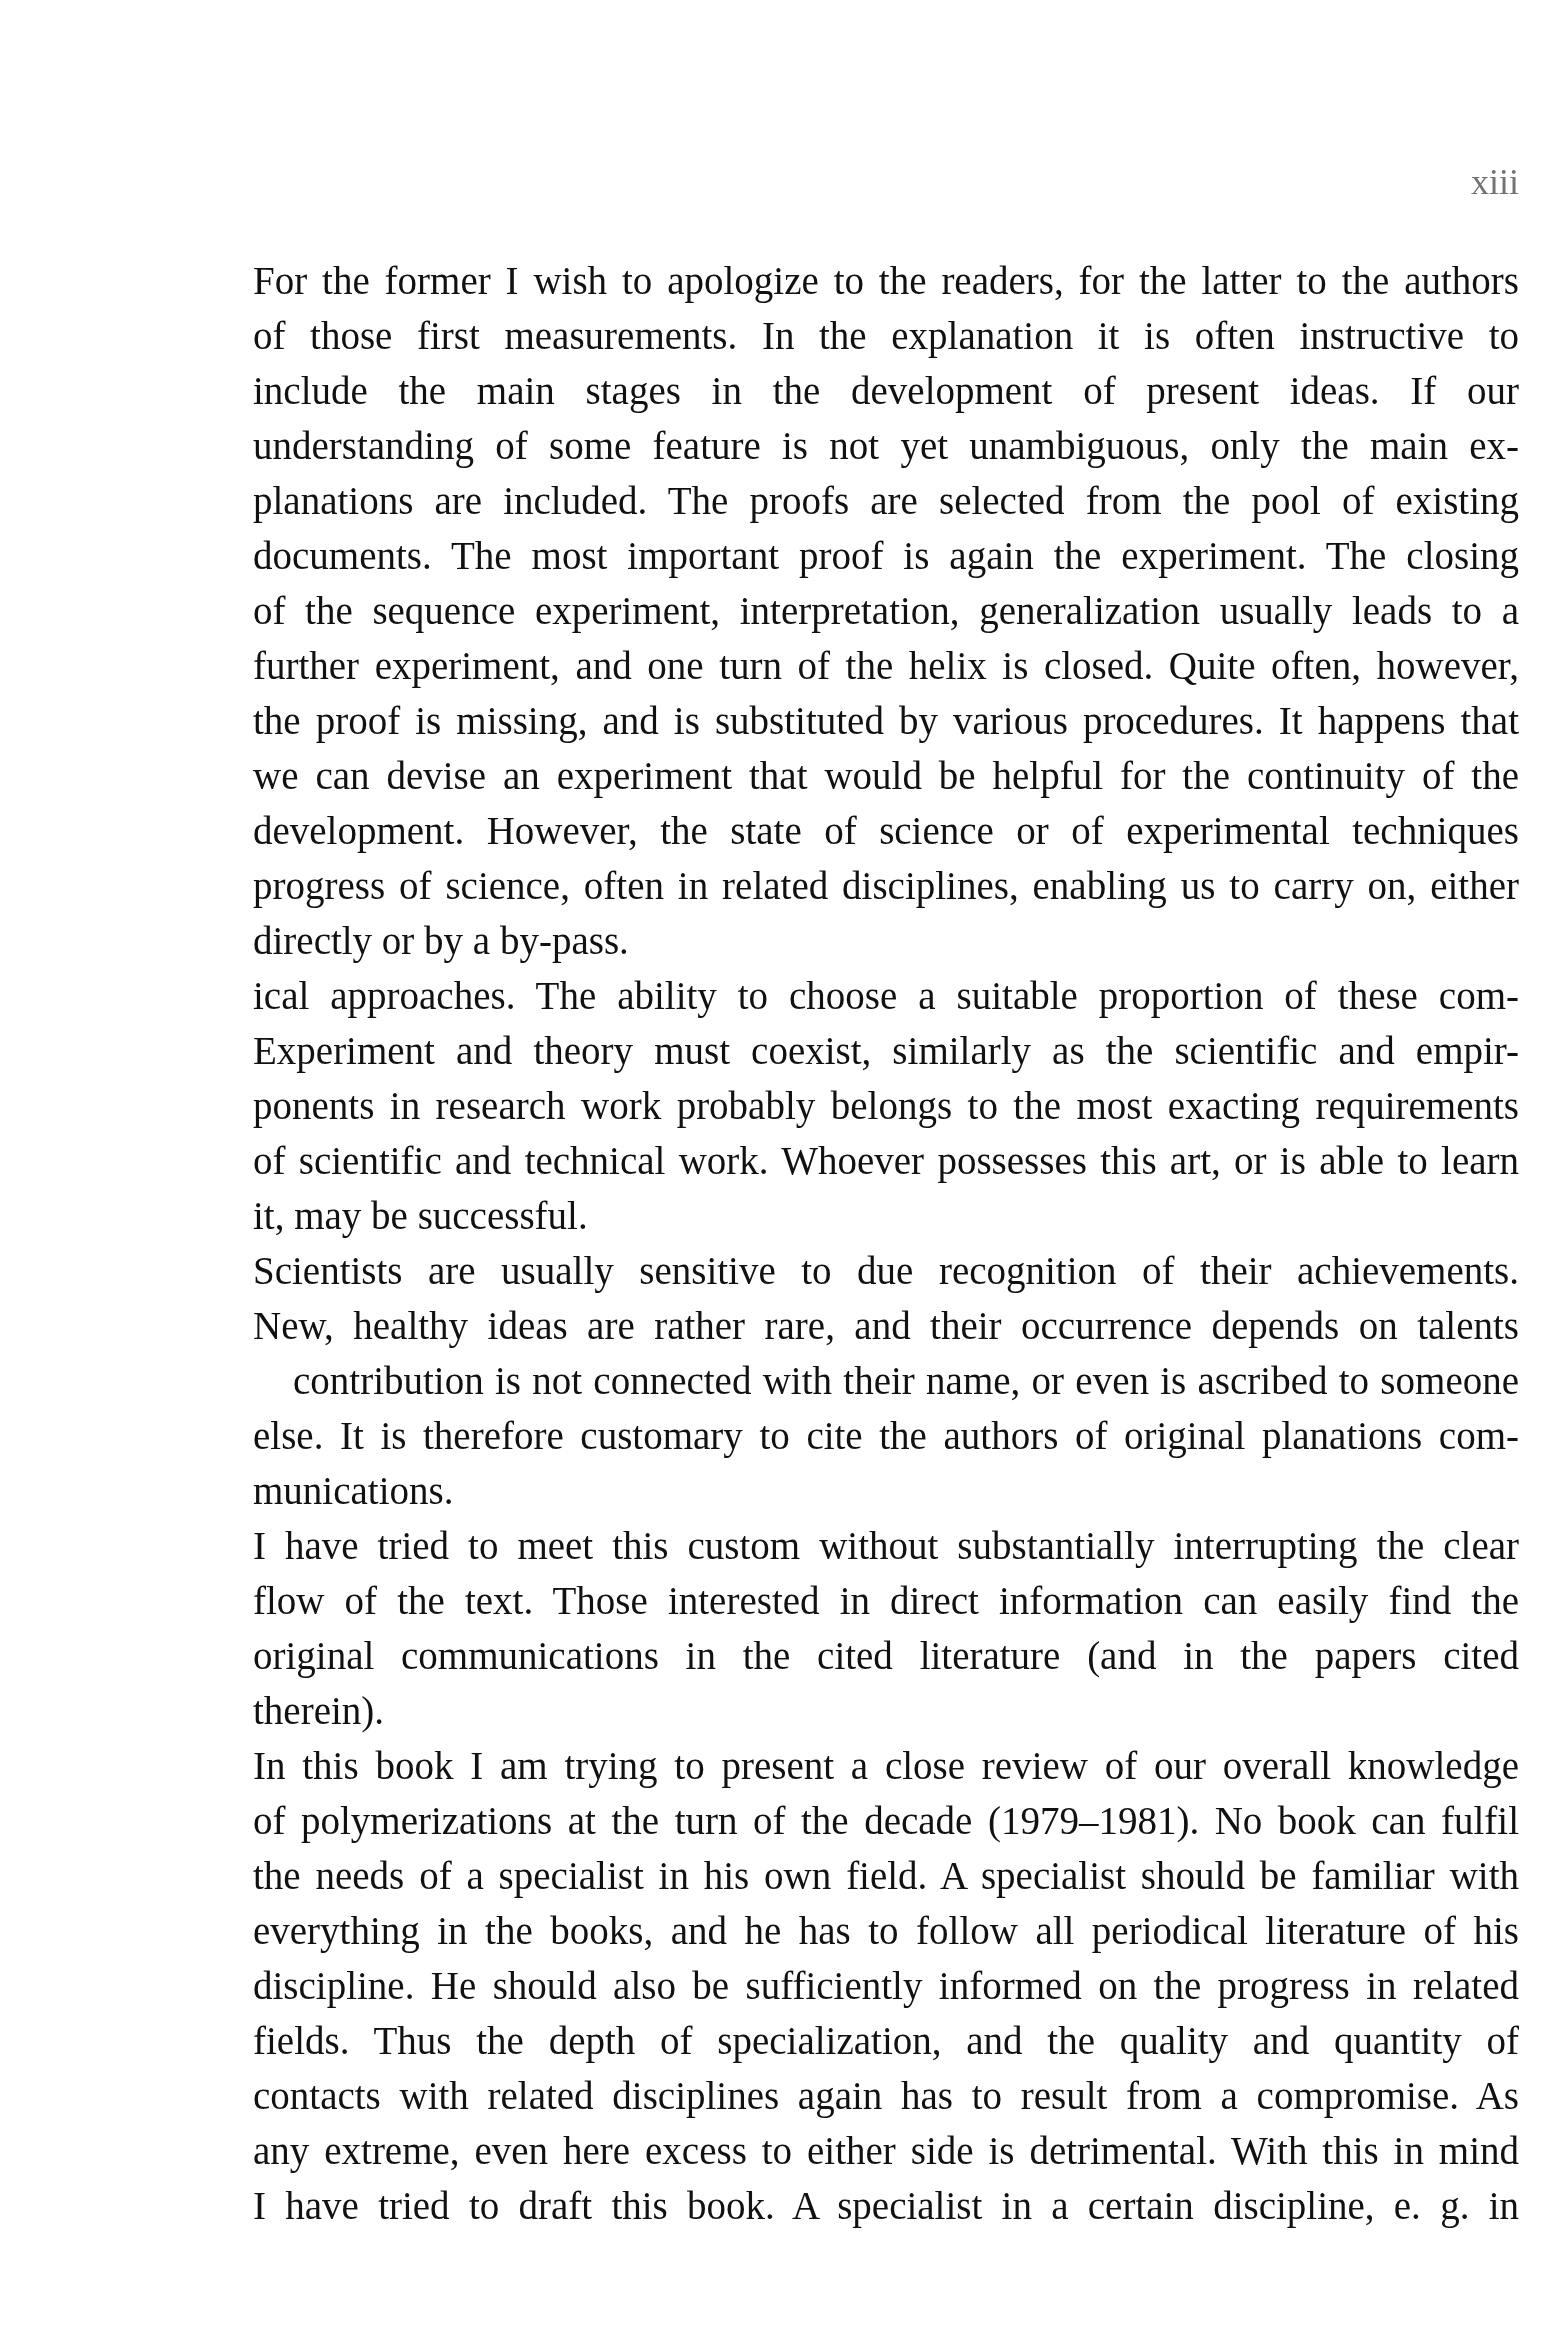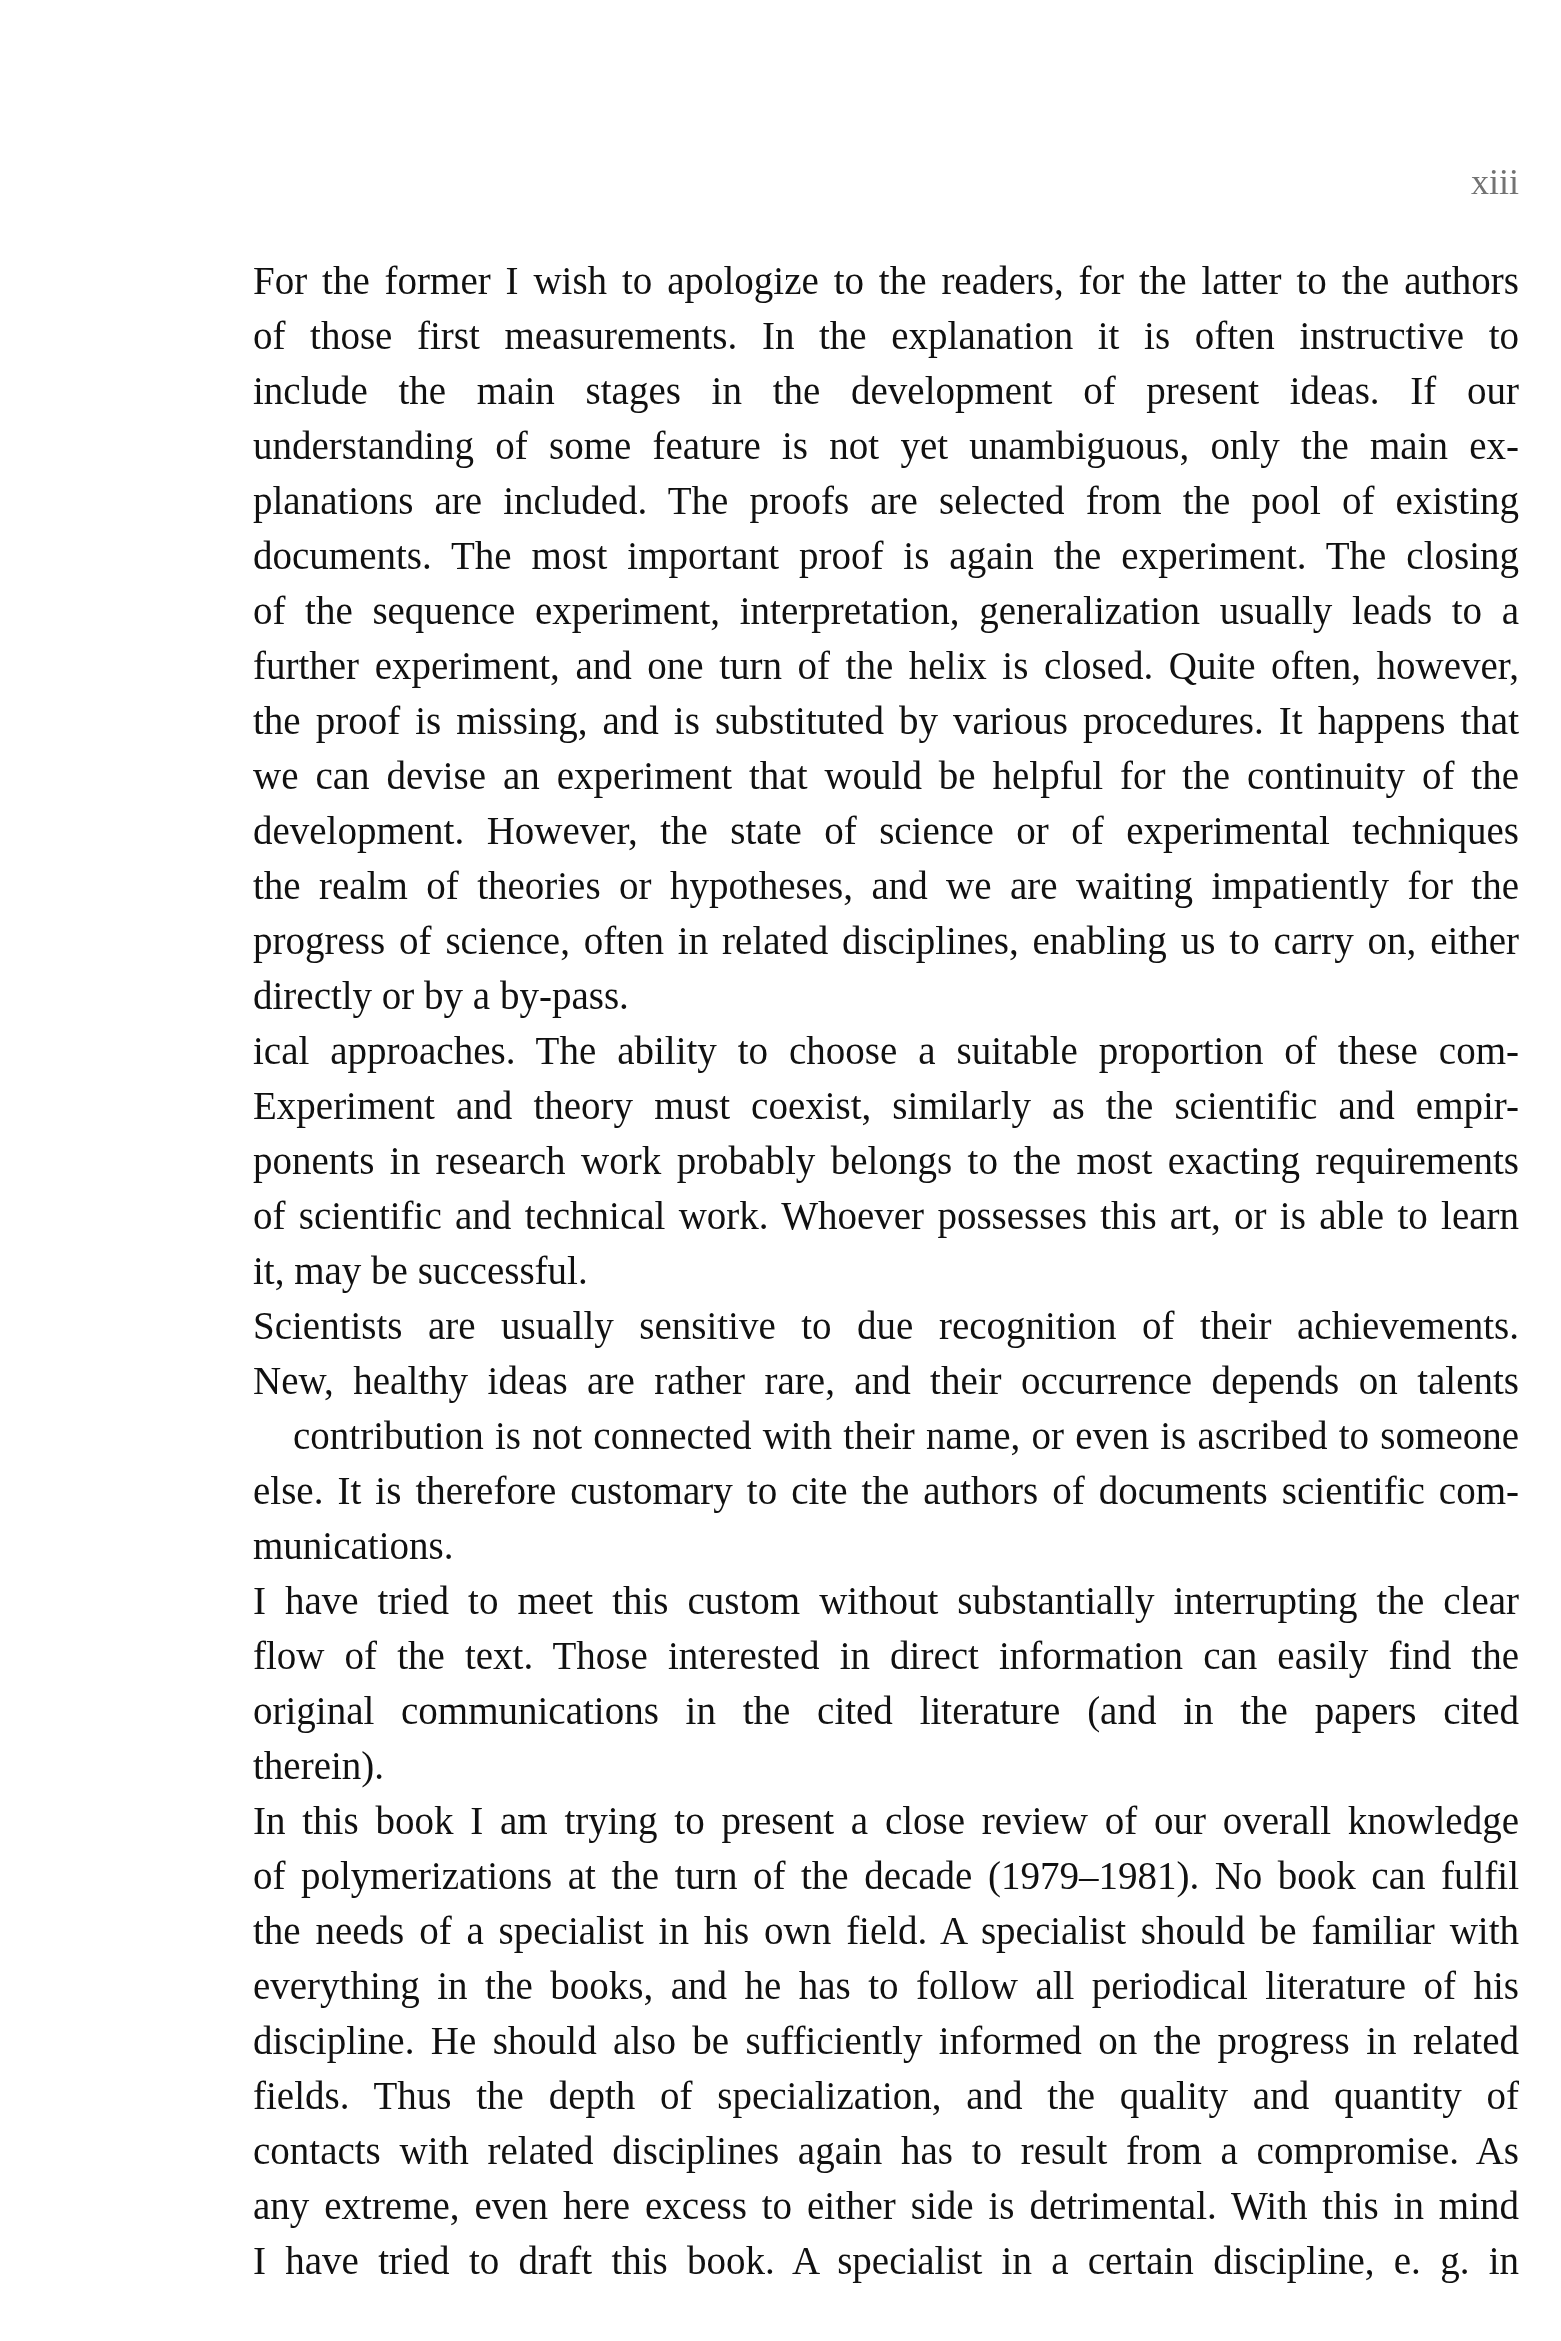--- a/index.html
+++ b/index.html
@@ -32,36 +32,35 @@
       <span class="line" style="white-space: normal; overflow: hidden;">of those first measurements. In the explanation it is often instructive to</span>
       <span class="line" style="white-space: normal; overflow: hidden;">include the main stages in the development of present ideas. If our</span>
       <span class="line" style="white-space: normal; overflow: hidden;">understanding of some feature is not yet unambiguous, only the main ex-</span>
       <span class="line" style="white-space: normal; overflow: hidden;">planations are included. The proofs are selected from the pool of existing</span>
       <span class="line" style="white-space: normal; overflow: hidden;">documents. The most important proof is again the experiment. The closing</span>
       <span class="line" style="white-space: normal; overflow: hidden;">of the sequence experiment, interpretation, generalization usually leads to a</span>
       <span class="line" style="white-space: normal; overflow: hidden;">further experiment, and one turn of the helix is closed. Quite often, however,</span>
       <span class="line" style="white-space: normal; overflow: hidden;">the proof is missing, and is substituted by various procedures. It happens that</span>
       <span class="line" style="white-space: normal; overflow: hidden;">we can devise an experiment that would be helpful for the continuity of the</span>
       <span class="line" style="white-space: normal; overflow: hidden;">development. However, the state of science or of experimental techniques</span>
-      <span class="line" style="white-space: normal; overflow: hidden;">the realm of theories or hypotheses, and we are waiting impatiently for the</span>
       <span class="line" style="white-space: normal; overflow: hidden;">progress of science, often in related disciplines, enabling us to carry on, either</span>
       <span class="line last" style="white-space: normal; overflow: hidden;">directly or by a by-pass.</span>
     </div>
     <div class="paragraph">
       <span class="line" style="white-space: normal; overflow: hidden;">ical approaches. The ability to choose a suitable proportion of these com-</span>
       <span class="line" style="white-space: normal; overflow: hidden;">Experiment and theory must coexist, similarly as the scientific and empir-</span>
       <span class="line" style="white-space: normal; overflow: hidden;">ponents in research work probably belongs to the most exacting requirements</span>
       <span class="line" style="white-space: normal; overflow: hidden;">of scientific and technical work. Whoever possesses this art, or is able to learn</span>
       <span class="line last" style="white-space: normal; overflow: hidden;">it, may be successful.</span>
     </div>
     <div class="paragraph">
       <span class="line" style="white-space: normal; overflow: hidden;">Scientists are usually sensitive to due recognition of their achievements.</span>
       <span class="line" style="white-space: normal; overflow: hidden;">New, healthy ideas are rather rare, and their occurrence depends on talents</span>
       <span class="line" style="white-space: normal; overflow: hidden; margin-left: 40px;">contribution is not connected with their name, or even is ascribed to someone</span>
-      <span class="line" style="white-space: normal; overflow: hidden;">else. It is therefore customary to cite the authors of documents scientific com-</span>
+      <span class="line" style="white-space: normal; overflow: hidden;">else. It is therefore customary to cite the authors of original planations com-</span>
       <span class="line last" style="white-space: normal; overflow: hidden;">munications.</span>
     </div>
     <div class="paragraph">
       <span class="line" style="white-space: normal; overflow: hidden;">I have tried to meet this custom without substantially interrupting the clear</span>
       <span class="line" style="white-space: normal; overflow: hidden;">flow of the text. Those interested in direct information can easily find the</span>
       <span class="line" style="white-space: normal; overflow: hidden;">original communications in the cited literature (and in the papers cited</span>
       <span class="line last" style="white-space: normal; overflow: hidden;">therein).</span>
     </div>
     <div class="paragraph">
       <span class="line" style="white-space: normal; overflow: hidden;">In this book I am trying to present a close review of our overall knowledge</span>

